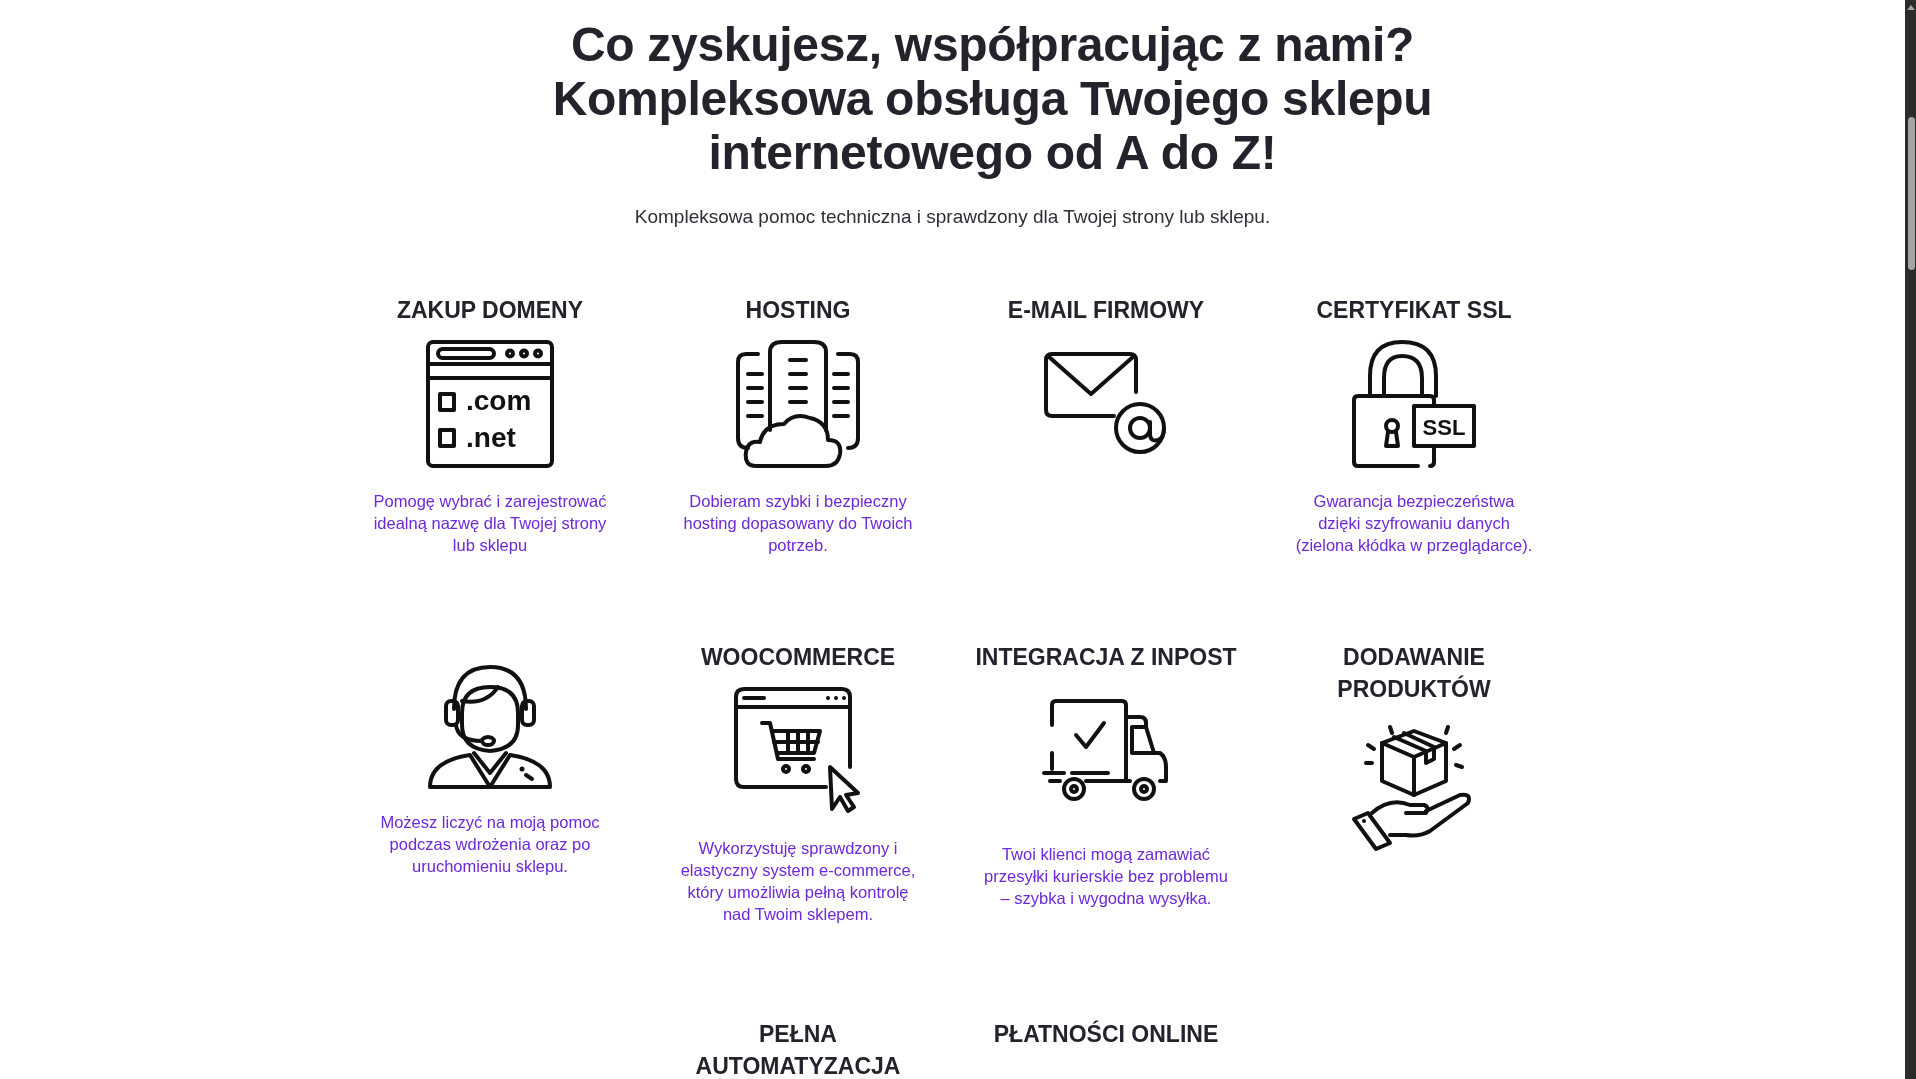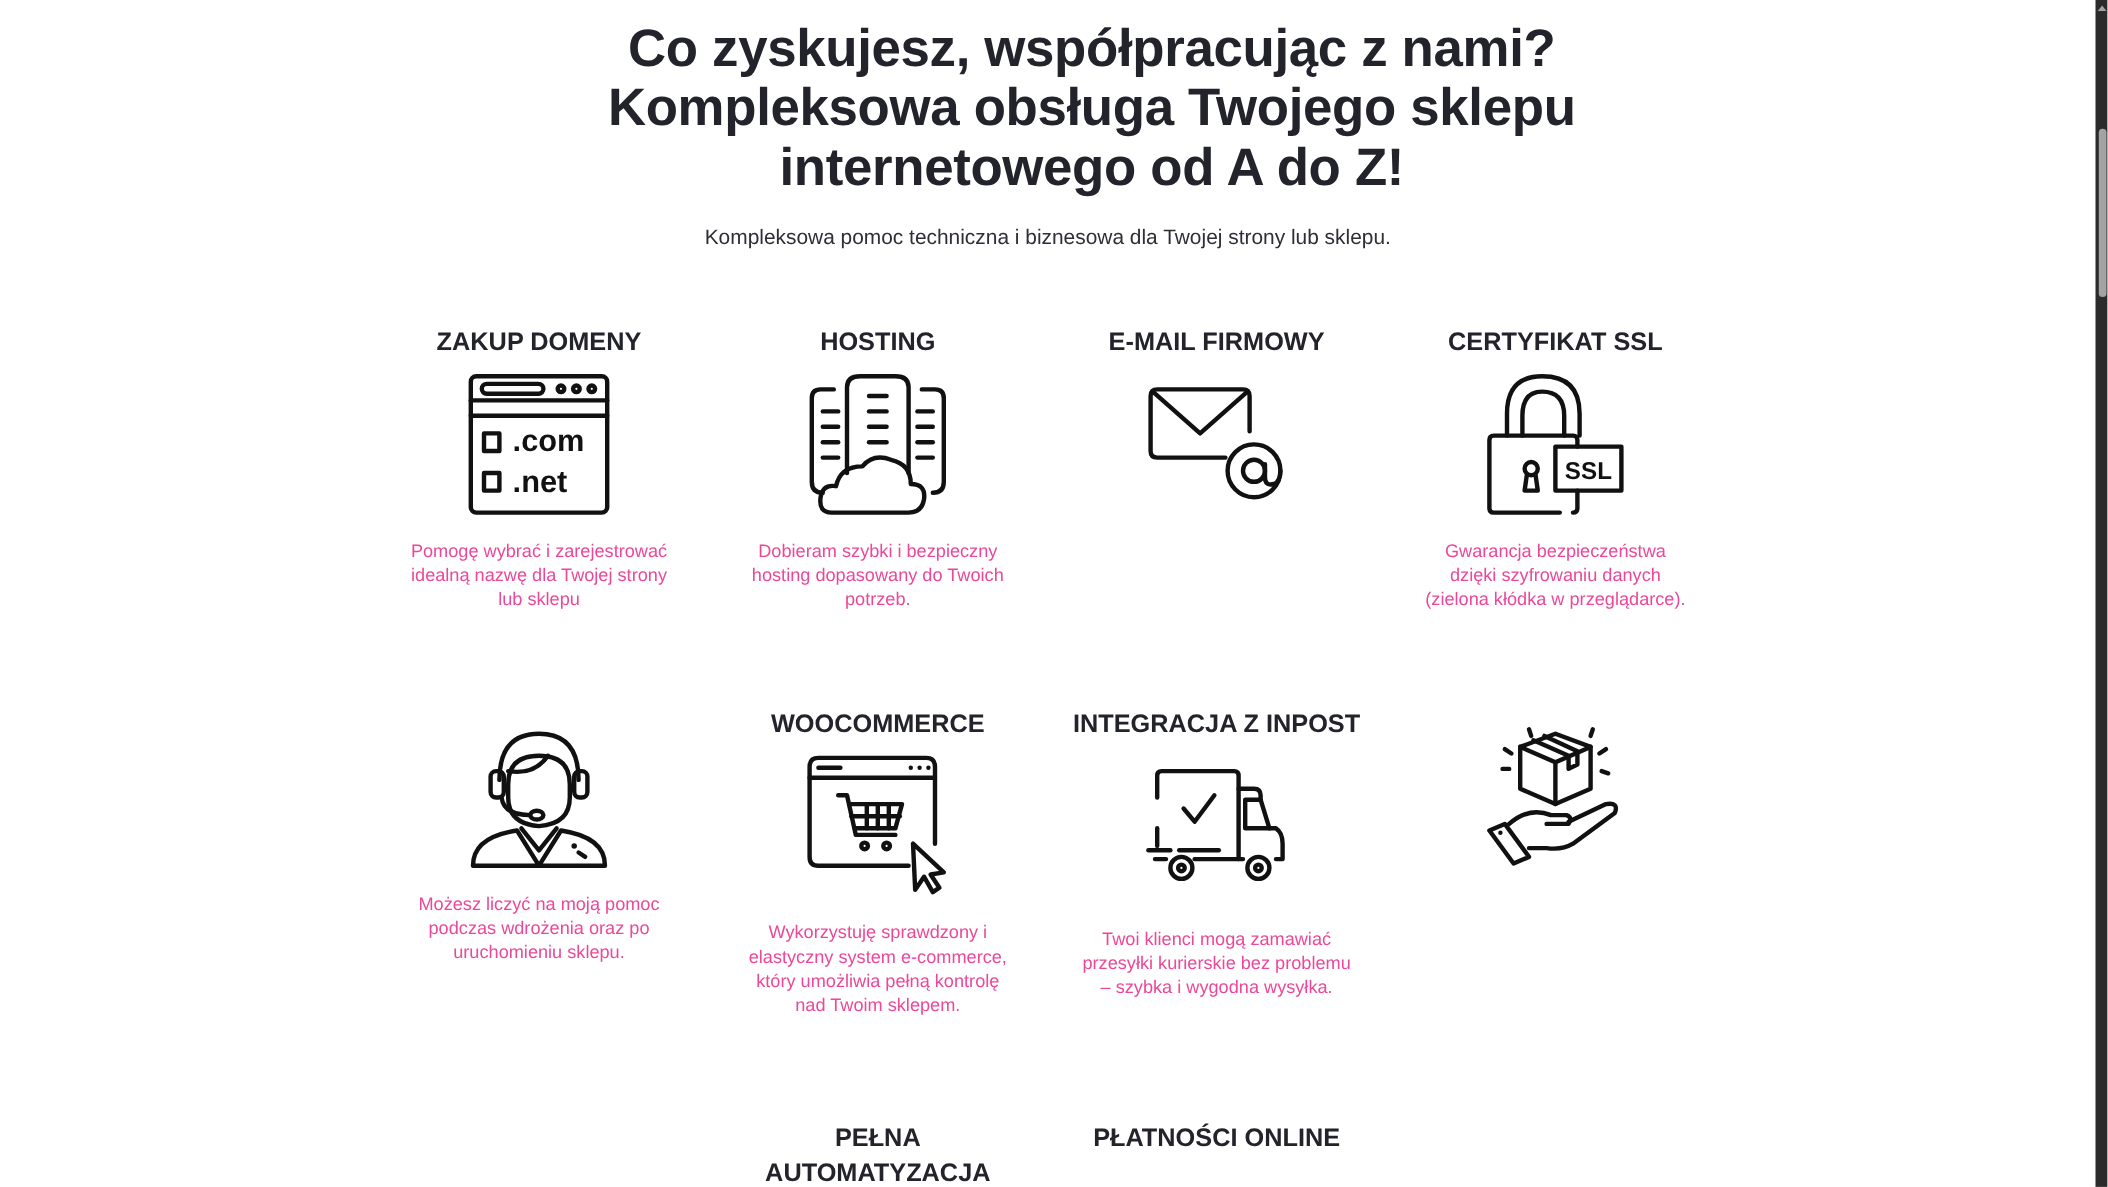--- a/index.html
+++ b/index.html
@@ -22,21 +22,21 @@
     position:absolute; width:308px; text-align:center;
   }
   .item .heading {
     font-size:23px; font-weight:700; line-height:32px; color:#23232b;
     margin:0 auto; width:270px;
   }
   .item .icon {
     display:block; margin:14px auto 0; width:128px; height:128px;
   }
   .item .desc {
-    font-size:16.5px; line-height:22px; color:#ec4899; width:245px; margin:22px auto 0;
+    font-size:16.5px; line-height:22px; color:#6d28d9; width:245px; margin:22px auto 0;
   }
   .scrollbar {
     position:absolute; right:0; top:0; width:11px; height:1079px; background:#2b2b2b;
   }
   .scroll-up {
     position:absolute; left:2px; top:5px; width:0; height:0;
     border-left:4px solid transparent; border-right:4px solid transparent; border-bottom:5px solid #a3a3a3;
   }
   .scroll-thumb {
     position:absolute; left:3px; top:117px; width:7px; height:153px; background:#a3a3a3; border-radius:4px;
@@ -47,21 +47,21 @@
 </head>
 <body>
 
 <div class="page">
 
   <h1 class="title" style="margin:0;padding-left:40px;">
     <span class="line">Co zyskujesz, współpracując z nami?</span>
     <span class="line">Kompleksowa obsługa Twojego sklepu</span>
     <span class="line">internetowego od A do Z!</span>
   </h1>
-  <div class="subtitle">Kompleksowa pomoc techniczna i biznesowa dla Twojej strony lub sklepu.</div>
+  <div class="subtitle">Kompleksowa pomoc techniczna i sprawdzony dla Twojej strony lub sklepu.</div>
 
   <div class="item" style="left:336px; top:294px;">
     <div class="heading">ZAKUP DOMENY</div>
     <svg class="icon" viewBox="0 0 128 128">
       <rect class="s" x="2" y="2" width="124" height="124" rx="5"></rect>
       <line class="s" x1="2" y1="24" x2="126" y2="24"></line>
       <line class="s" x1="2" y1="38" x2="126" y2="38"></line>
       <rect class="s" x="12" y="9" width="56" height="9" rx="4.5"></rect>
       <circle class="s" cx="84" cy="13.5" r="3"></circle>
         <circle class="s" cx="98" cy="13.5" r="3"></circle>
@@ -176,20 +176,21 @@
         <line class="s" x1="74" y1="44" x2="74" y2="66"></line>
       <line class="s" x1="40" y1="55" x2="84" y2="55"></line>
       <circle class="s" cx="52" cy="82" r="3"></circle>
         <circle class="s" cx="72" cy="82" r="3"></circle>
       <path class="s" d="M96 80 L98 122 L106 110 L114 124 L120 120 L112 108 L124 106 Z"></path>
     </svg>
     <div class="desc">Wykorzystuję sprawdzony i elastyczny system e-commerce, który umożliwia pełną kontrolę nad Twoim sklepem.</div>
   </div>
 
   <div class="item" style="left:1260px; top:641px;">
+    <div class="heading">DODAWANIE PRODUKTÓW</div>
     <svg class="icon" viewBox="0 0 128 128" style="margin-top:20px;">
       <path class="s" d="M64 6 L96 18 V56 L64 70 L32 56 V18 Z"></path>
       <path class="s" d="M32 18 L64 32 L96 18"></path>
       <line class="s" x1="64" y1="32" x2="64" y2="70"></line>
       <path class="s" d="M44 12 L76 26 V38 L84 34 V22 L54 8"></path>
       <line class="s" x1="40" y1="2" x2="42" y2="8"></line>
         <line class="s" x1="98" y1="2" x2="96" y2="8"></line>
       <line class="s" x1="18" y1="20" x2="24" y2="24"></line>
         <line class="s" x1="110" y1="20" x2="104" y2="24"></line>
       <line class="s" x1="16" y1="38" x2="22" y2="38"></line>

